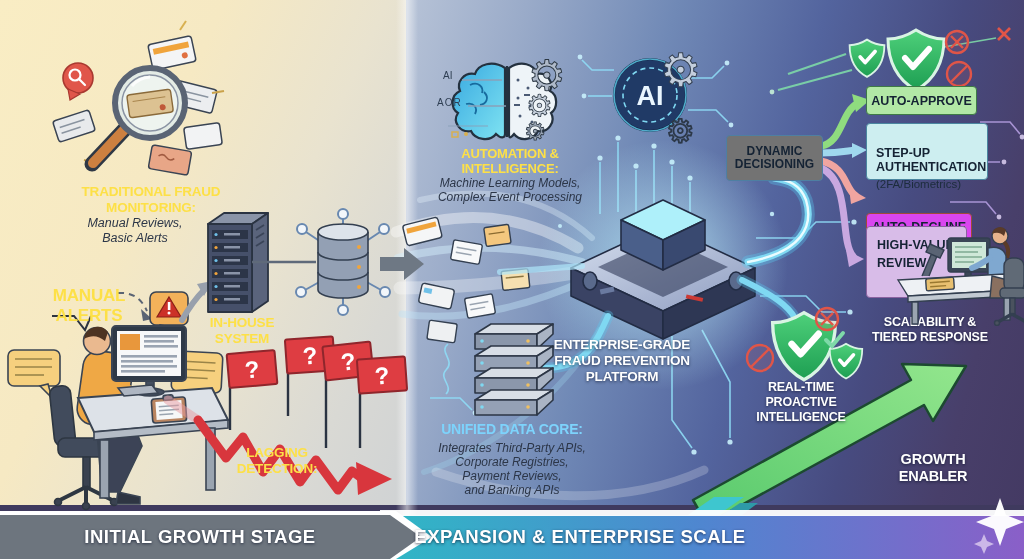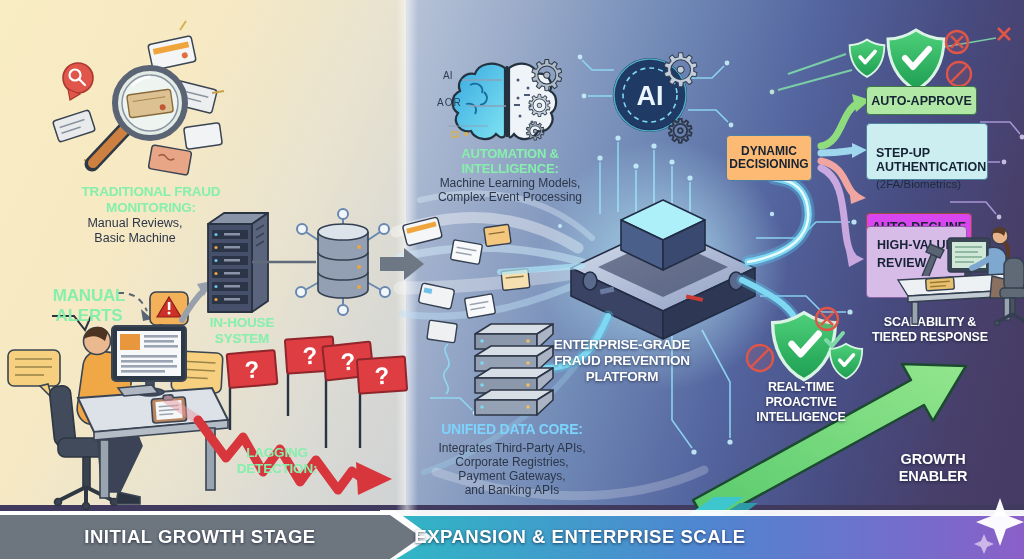--- a/index.html
+++ b/index.html
@@ -8,22 +8,22 @@
   .bg{position:absolute;top:0;height:515px;}
   .bg-left{left:0;width:406px;
     background:linear-gradient(115deg,#f9edc4 0%,#f6e9c3 35%,#e9e3cf 60%,#d9d9d4 82%,#cfd2d4 100%);}
   .bg-right{left:406px;width:618px;
     background:linear-gradient(105deg,#b7c3d7 0%,#9aabc9 16%,#7089b6 36%,#53649e 56%,#474b80 74%,#483f6a 88%,#443a63 100%);}
   .bg-bottom{position:absolute;left:0;top:505px;width:1024px;height:54px;background:#3f3a5e;}
   svg{position:absolute;left:0;top:0;}
   .txt{position:absolute;white-space:pre-line;line-height:1.18;z-index:3;}
   .ctr{text-align:center;}
   .bold{font-weight:700;letter-spacing:-0.2px;}
-  .dark{color:#86efac;}
-  .dark-sub{color:#2c3648;}
+  .dark{color:#fde047;}
+  .dark-sub{color:#2c3648;font-style:italic;}
   .white{color:#ffffff;text-shadow:0 1px 3px rgba(8,16,38,.65);}
   .box{position:absolute;z-index:2;border-radius:4px;box-sizing:border-box;}
   .box .lbl{font-weight:700;color:#152334;white-space:pre-line;line-height:1.12;}
   .box .sublbl{color:#1c2c3c;white-space:pre-line;line-height:1.1;}
   .flex-c{display:flex;align-items:center;justify-content:center;}
 </style>
 </head>
 <body>
 
 <div class="canvas">
@@ -540,21 +540,21 @@
       <rect x="380" y="510" width="644" height="6" fill="#ffffff" opacity="0.95"></rect>
       <polygon points="0,511 396,511 432,537 396,559 0,559" fill="#ffffff"></polygon>
       <polygon points="0,515 390,515 421,537 390,559 0,559" fill="#6d757e"></polygon>
       <g>
           <polygon points="1000,498 1006,515 1024,522 1006,529 1000,546 994,529 976,522 994,515" fill="#ffffff" opacity="0.97"></polygon>
           <polygon points="984,534 987,541 994,544 987,547 984,554 981,547 974,544 981,541" fill="#cbb8e8"></polygon>
         </g>
     </g>
   </svg>
 
-  <div class="box flex-c" style="left:726px;top:135px;width:86px;height:46px;background:#fdba74;border:1.5px solid #4e7fa2;">
+  <div class="box flex-c" style="left:726px;top:135px;width:97px;height:46px;background:#737373;border:1.5px solid #4e7fa2;">
     <span class="lbl ctr" style="font-size:12px">DYNAMIC
 DECISIONING</span>
   </div>
   <div class="box flex-c" style="left:866px;top:86px;width:111px;height:29px;background:#b2e8a6;border:1.5px solid #3e7a46;">
     <span class="lbl" style="font-size:12.5px">AUTO-APPROVE</span>
   </div>
   <div class="box" style="left:866px;top:123px;width:122px;height:57px;background:#cdeef0;border:1.5px solid #4a86a0;padding:22px 9px;">
     <span class="lbl" style="font-size:12.5px;display:block">STEP-UP
 AUTHENTICATION</span>
     <span class="sublbl" style="font-size:11.5px">(2FA/Biometrics)</span>
@@ -600,42 +600,42 @@
       <rect x="118" y="80" width="5" height="16" fill="#4a525e"></rect>
       <path d="M 120,96 L 106,104 M 120,96 L 134,104" stroke-width="3.5"></path>
       <circle cx="105" cy="105" r="2.5" fill="#4a525e"></circle>
         <circle cx="135" cy="105" r="2.5" fill="#4a525e"></circle>
     </g>
   </svg>
 
   <div class="txt ctr bold dark" style="left:46px;top:184px;width:210px;font-size:13.5px">TRADITIONAL FRAUD
 MONITORING:</div>
   <div class="txt ctr dark-sub" style="left:30px;top:216px;width:210px;font-size:12.5px">Manual Reviews,
-Basic Machine</div>
+Basic Alerts</div>
   <div class="txt ctr bold dark" style="left:36px;top:286px;width:106px;font-size:17px">MANUAL
 ALERTS</div>
   <div class="txt ctr bold dark" style="left:216px;top:445px;width:122px;font-size:13.5px">LAGGING
 DETECTION:</div>
   <div class="txt ctr bold dark" style="left:196px;top:315px;width:92px;font-size:13.5px">IN-HOUSE
 SYSTEM</div>
 
   <div class="txt" style="left:443px;top:70px;font-size:10px;color:#2e3e52">AI</div>
   <div class="txt" style="left:437px;top:97px;font-size:10px;letter-spacing:1px;color:#2e3e52">AOR</div>
   <div class="txt ctr bold dark" style="left:440px;top:146px;width:140px;font-size:13px">AUTOMATION &amp;
 INTELLIGENCE:</div>
   <div class="txt ctr dark-sub" style="left:425px;top:176px;width:170px;font-size:12px">Machine Learning Models,
 Complex Event Processing</div>
 
   <div class="txt ctr bold white" style="left:547px;top:337px;width:150px;font-size:13.5px">ENTERPRISE-GRADE
 FRAUD PREVENTION
 PLATFORM</div>
   <div class="txt ctr bold dark" style="left:432px;top:421px;width:160px;font-size:14px;color:#7dd3fc">UNIFIED DATA CORE:</div>
   <div class="txt ctr dark-sub" style="left:427px;top:441px;width:170px;font-size:12px">Integrates Third-Party APIs,
 Corporate Registries,
-Payment Gateways,
+Payment Reviews,
 and Banking APIs</div>
 
   <div class="txt ctr bold white" style="left:745px;top:380px;width:112px;font-size:12.5px">REAL-TIME
 PROACTIVE
 INTELLIGENCE</div>
   <div class="txt ctr bold white" style="left:862px;top:315px;width:136px;font-size:12.5px">SCALABILITY &amp;
 TIERED RESPONSE</div>
   <div class="txt ctr bold white" style="left:885px;top:451px;width:96px;font-size:14.5px">GROWTH
 ENABLER</div>
 

